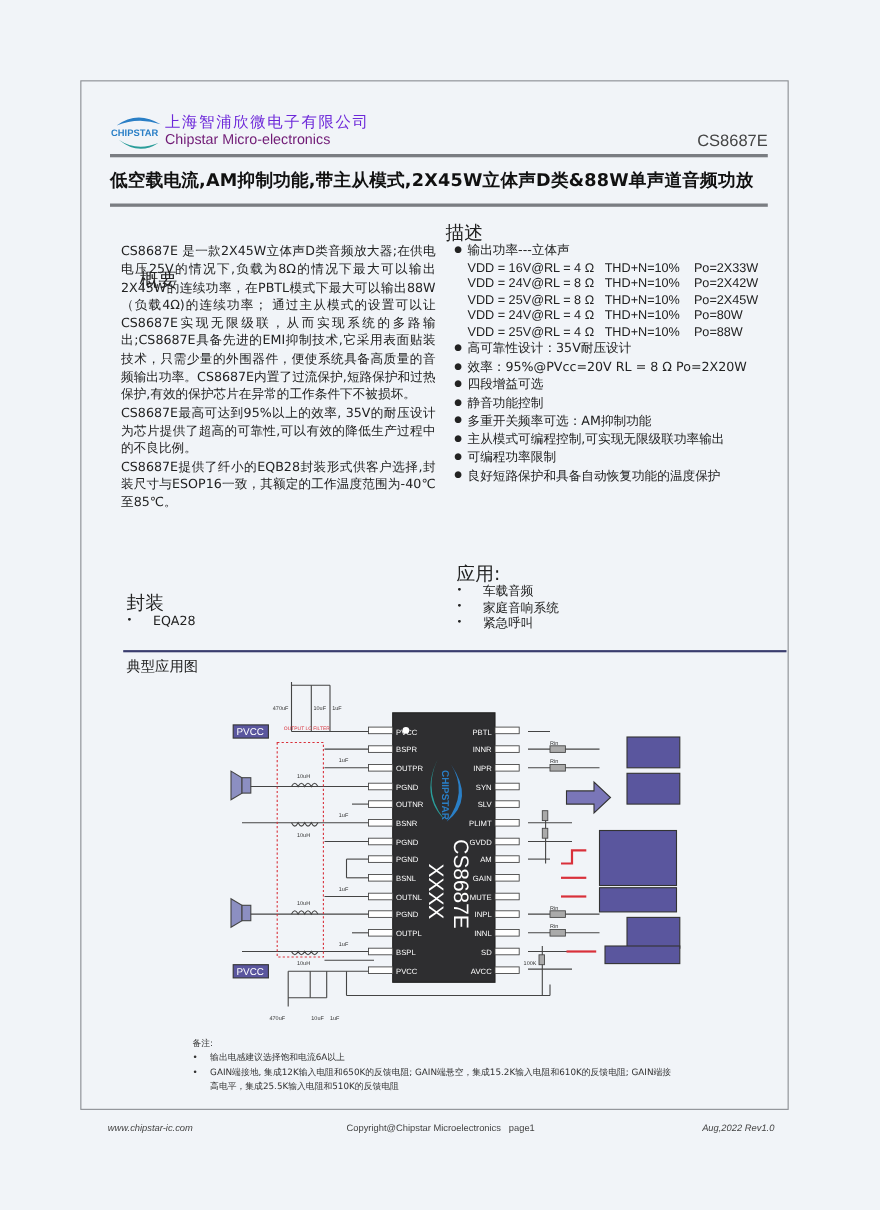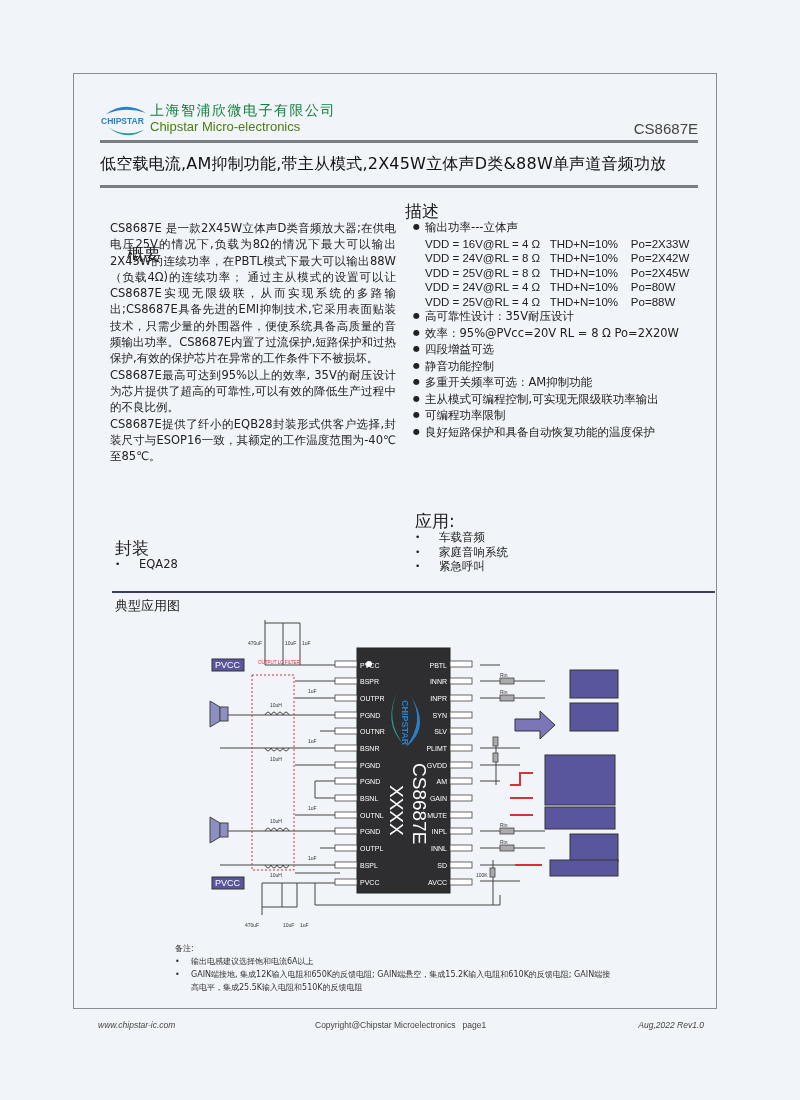--- a/index.html
+++ b/index.html
@@ -7,26 +7,26 @@
     width: 800px; height: 1100px; background: #f1f4f8;
     font-family: "DejaVu Sans", "Liberation Sans", sans-serif; color: #222;
     position: relative; overflow: hidden;
   }
   .page-frame {
     position: absolute; left: 73px; top: 73px; width: 644px; height: 936px;
     border: 1.5px solid #8a8d92; background: #f1f4f8;
   }
   .header { position: absolute; left: 100px; top: 98px; width: 598px; height: 44px; }
   .logo { position: absolute; left: 0; top: 4px; width: 50px; height: 36px; }
-  .company-cn { position: absolute; left: 50px; top: 4px; font-size: 14px; letter-spacing: 1.5px; color: #15803d; }
-  .company-en { position: absolute; left: 50px; top: 21px; font-size: 13px; color: #4d7c0f; font-family: "Liberation Sans", sans-serif; }
+  .company-cn { position: absolute; left: 50px; top: 4px; font-size: 14px; letter-spacing: 1.5px; color: #6d28d9; }
+  .company-en { position: absolute; left: 50px; top: 21px; font-size: 13px; color: #701a75; font-family: "Liberation Sans", sans-serif; }
   .part-no { position: absolute; right: 0; top: 22px; font-size: 15px; color: #444; font-family: "Liberation Sans", sans-serif; }
   .rule-thick { position: absolute; left: 100px; width: 598px; height: 3px; background: #7a7d82; }
   .doc-title {
-    position: absolute; left: 100px; top: 154px; width: 598px; font-size: 16px; font-weight: normal;
+    position: absolute; left: 100px; top: 154px; width: 598px; font-size: 16px; font-weight: bold;
     color: #111; letter-spacing: 0.2px; white-space: nowrap;
   }
   .sec-h { position: absolute; font-size: 17px; color: #222; }
   .overview {
     position: absolute; left: 110px; top: 220px; width: 286px; font-size: 11.5px; line-height: 16.3px;
     color: #222; text-align: justify;
   }
   .overview p { margin: 0; }
   .features { position: absolute; left: 413px; top: 220px; width: 300px; font-size: 11.5px; line-height: 14.5px; color: #222; }
   .feat { display: flex; align-items: flex-start; }

